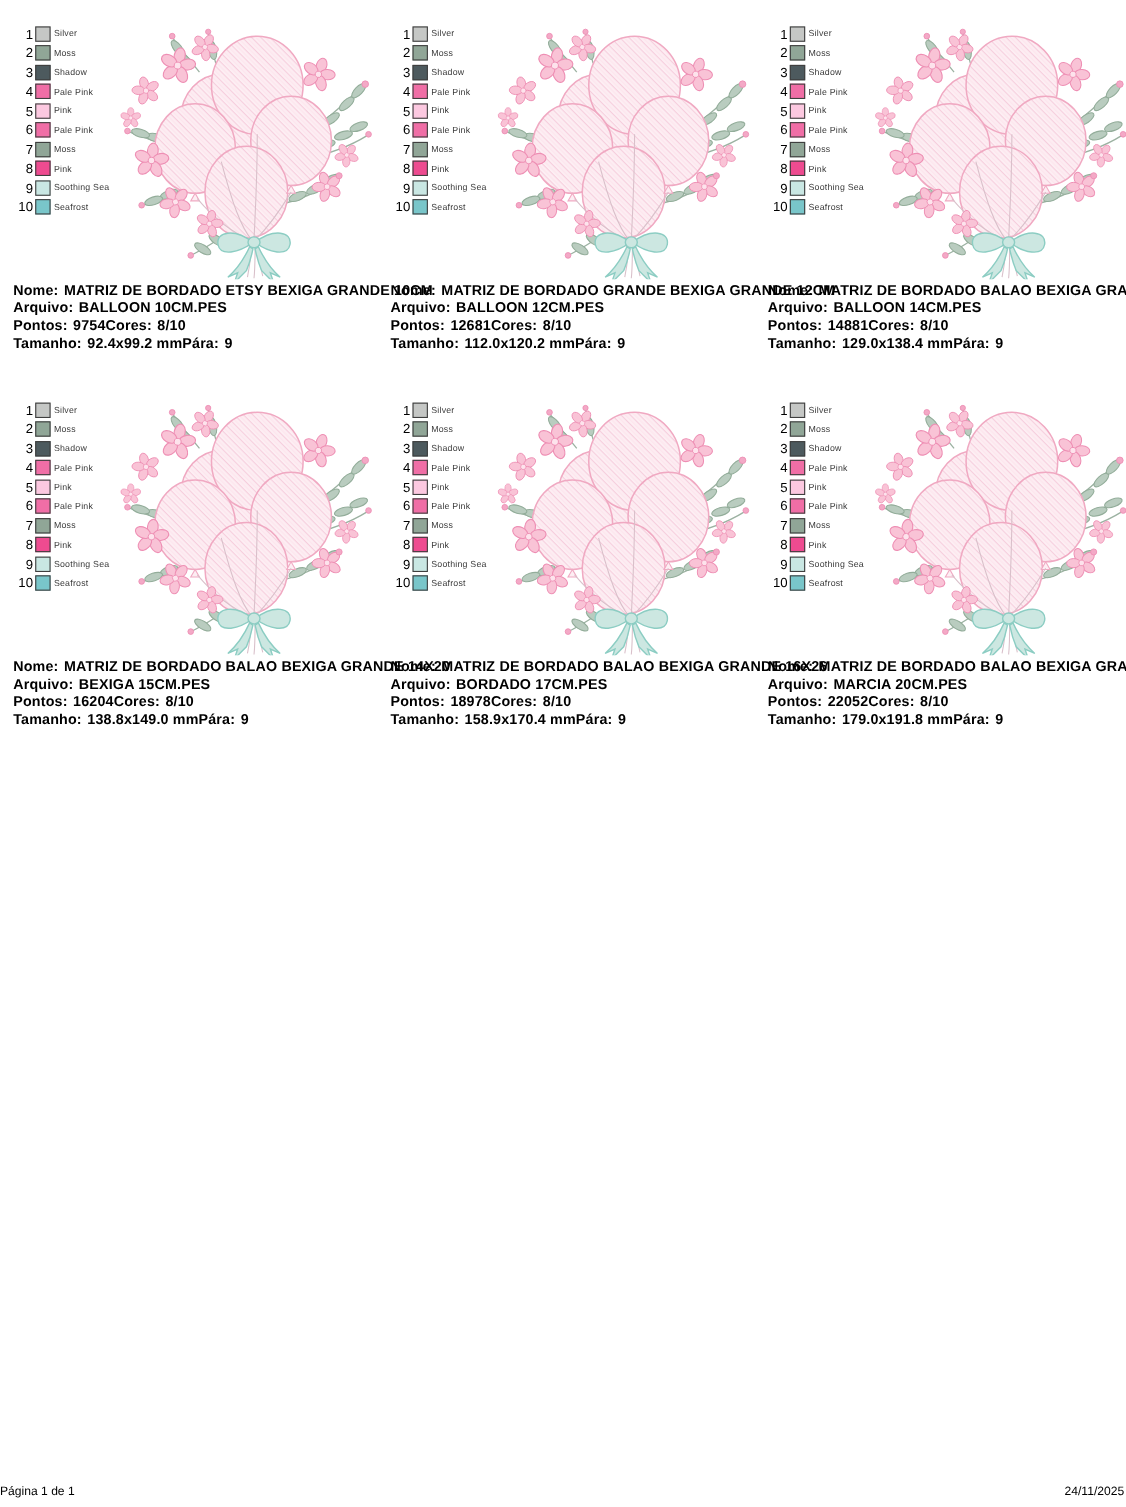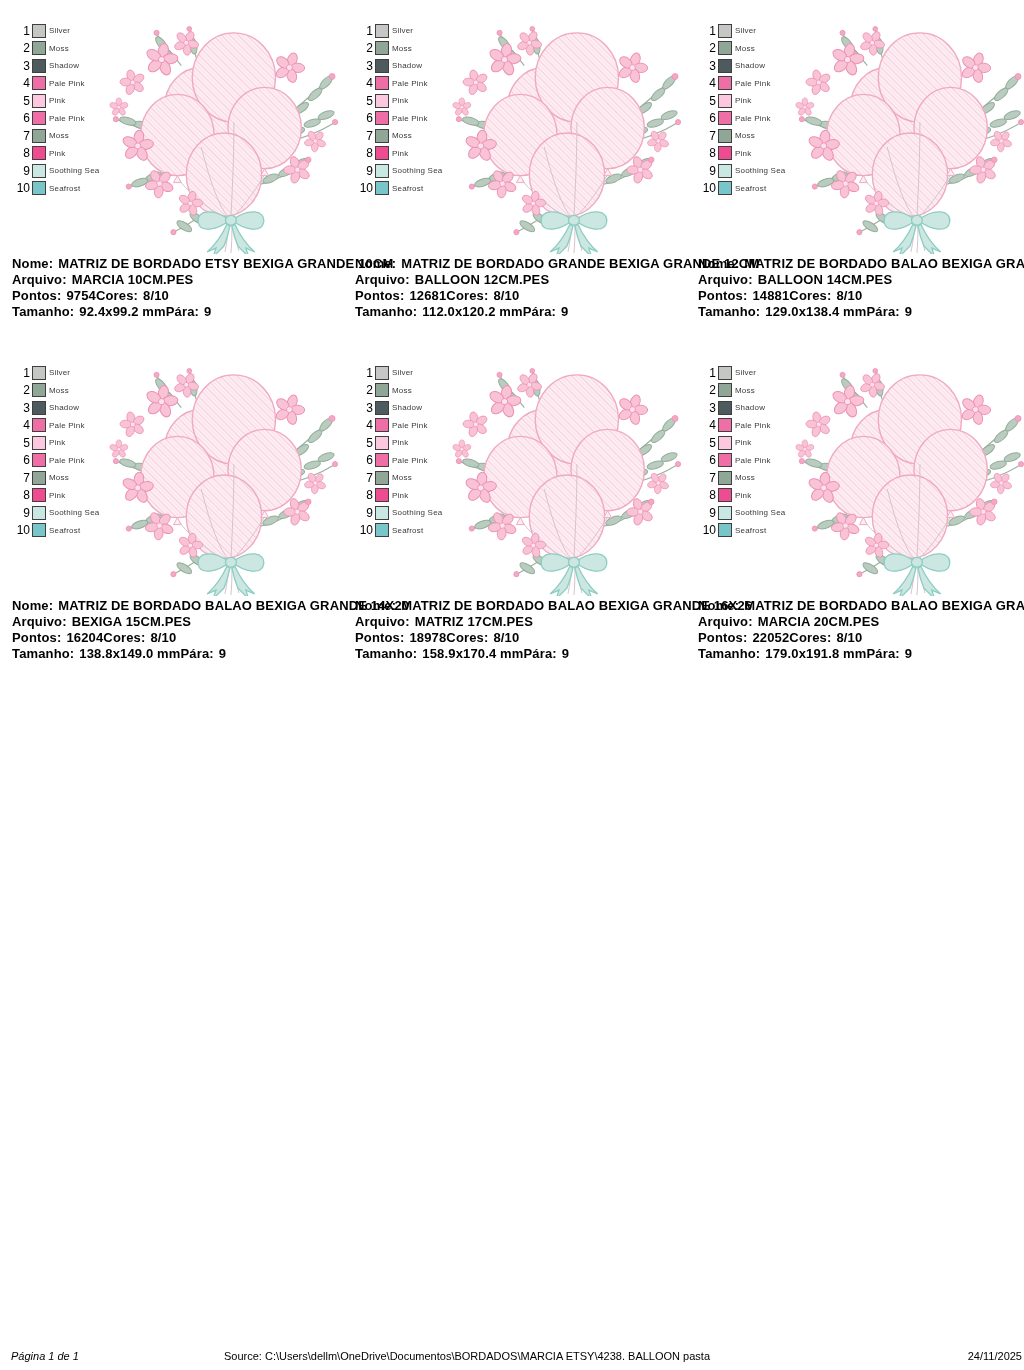--- a/index.html
+++ b/index.html
@@ -19,21 +19,21 @@
 
   .art{position:absolute;left:94px;top:0px;width:238px;height:238px;}
 
   .info{position:absolute;left:4px;top:240px;width:326px;}
   .line{font-weight:bold;font-size:13px;line-height:16px;white-space:nowrap;letter-spacing:.15px;}
   .split{display:flex;justify-content:flex-start;}
   .lab{margin-right:5px;}
   .grp{white-space:nowrap;}
 
   .footer-item{position:absolute;font-size:11px;line-height:13px;white-space:nowrap;}
-  #f-page{left:11px;top:1350px;font-style:italic;}
+  #f-page{left:0;top:1350px;}
   #f-source{left:224px;top:1350px;}
   #f-date{right:2px;top:1350px;}
 </style>
 </head>
 <body>
 
 <svg width="0" height="0" style="position:absolute" aria-hidden="true">
   <defs>
     <pattern id="hatch" width="6" height="6" patternUnits="userSpaceOnUse" patternTransform="rotate(45)">
       <rect width="6" height="6" fill="#fdeef3"></rect>
@@ -207,21 +207,21 @@
           <span class="lnum">10</span>
           <span class="lsw" style="background: rgb(121, 198, 202);"></span>
           <span class="llab">Seafrost</span>
         </div>
       </div>
     <svg class="art" viewBox="0 0 240 240">
         <use href="#bouquet"></use>
       </svg>
     <div class="info">
       <div class="line"><span class="lab">Nome:</span><span>MATRIZ DE BORDADO ETSY BEXIGA GRANDE 10CM</span></div>
-      <div class="line"><span class="lab">Arquivo:</span><span>MARCIA 10CM.PES</span></div>
+      <div class="line"><span class="lab">Arquivo:</span><span>BALLOON 10CM.PES</span></div>
       <div class="line split">
         <span class="grp"><span class="lab">Pontos:</span><span>9754</span></span>
         <span class="grp"><span class="lab">Cores:</span><span>8/10</span></span>
       </div>
       <div class="line split">
         <span class="grp"><span class="lab">Tamanho:</span><span>92.4x99.2 mm</span></span>
         <span class="grp"><span class="lab">Pára:</span><span>9</span></span>
       </div>
     </div>
   </div>
@@ -487,21 +487,21 @@
           <span class="lnum">10</span>
           <span class="lsw" style="background: rgb(121, 198, 202);"></span>
           <span class="llab">Seafrost</span>
         </div>
       </div>
     <svg class="art" viewBox="0 0 240 240">
         <use href="#bouquet"></use>
       </svg>
     <div class="info">
       <div class="line"><span class="lab">Nome:</span><span>MATRIZ DE BORDADO BALAO BEXIGA GRANDE 16X26</span></div>
-      <div class="line"><span class="lab">Arquivo:</span><span>MATRIZ 17CM.PES</span></div>
+      <div class="line"><span class="lab">Arquivo:</span><span>BORDADO 17CM.PES</span></div>
       <div class="line split">
         <span class="grp"><span class="lab">Pontos:</span><span>18978</span></span>
         <span class="grp"><span class="lab">Cores:</span><span>8/10</span></span>
       </div>
       <div class="line split">
         <span class="grp"><span class="lab">Tamanho:</span><span>158.9x170.4 mm</span></span>
         <span class="grp"><span class="lab">Pára:</span><span>9</span></span>
       </div>
     </div>
   </div>
@@ -570,16 +570,15 @@
         <span class="grp"><span class="lab">Cores:</span><span>8/10</span></span>
       </div>
       <div class="line split">
         <span class="grp"><span class="lab">Tamanho:</span><span>179.0x191.8 mm</span></span>
         <span class="grp"><span class="lab">Pára:</span><span>9</span></span>
       </div>
     </div>
   </div>
 
   <div class="footer-item" id="f-page">Página 1 de 1</div>
-  <div class="footer-item" id="f-source">Source:  C:\Users\dellm\OneDrive\Documentos\BORDADOS\MARCIA ETSY\4238. BALLOON pasta</div>
   <div class="footer-item" id="f-date">24/11/2025</div>
 
 </div>
 
 </body></html>

